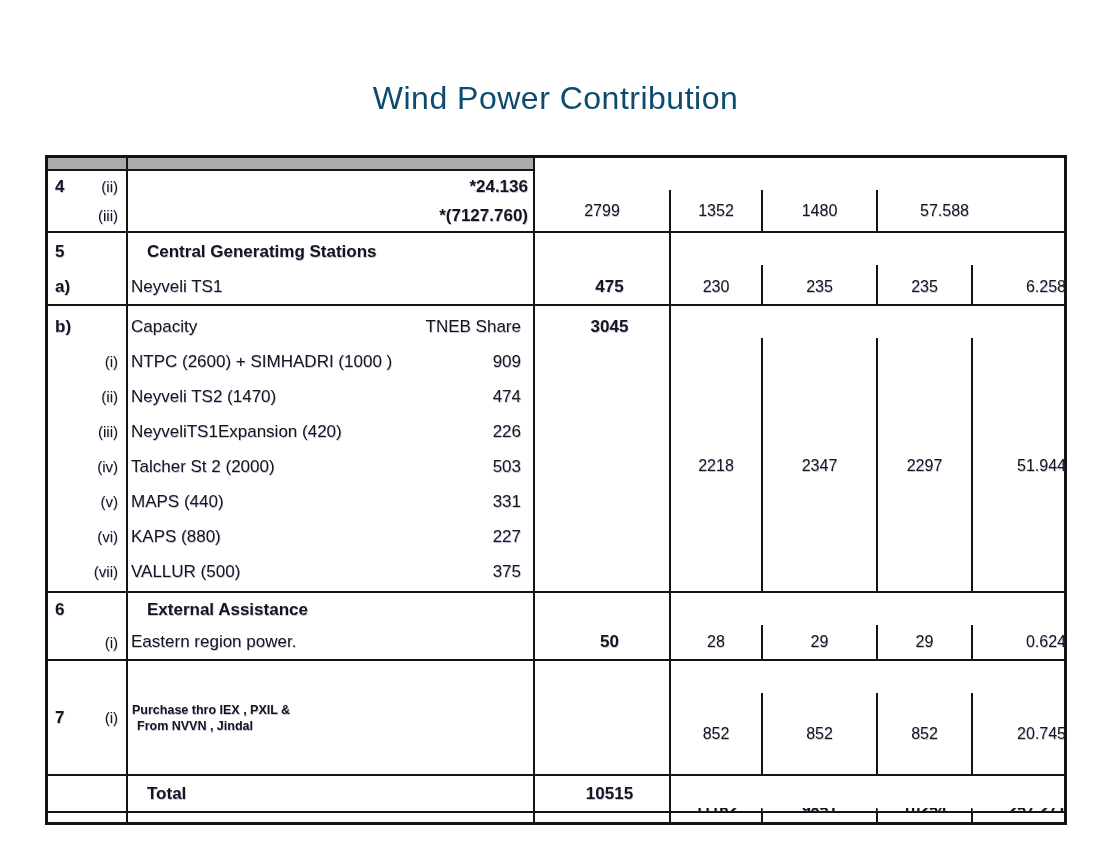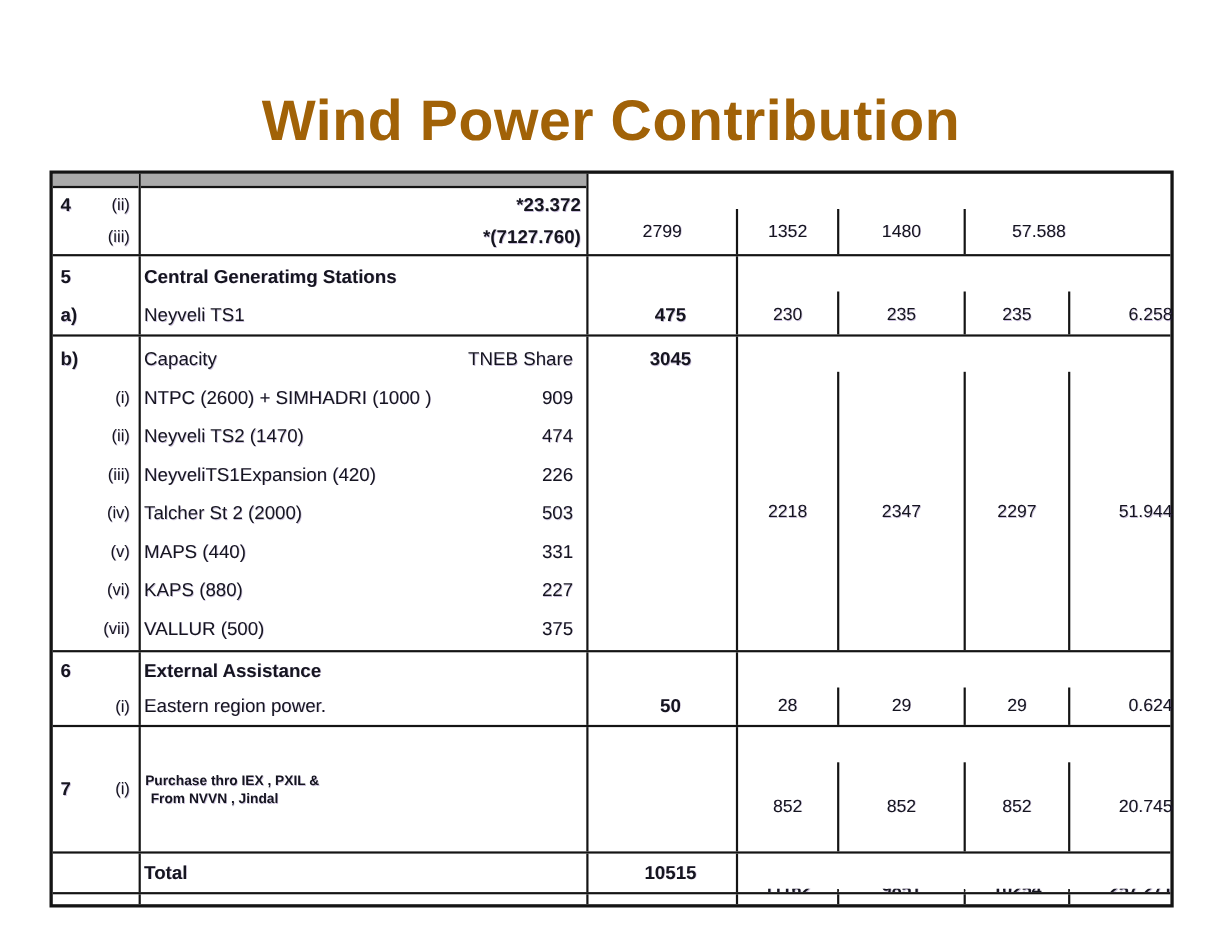--- a/index.html
+++ b/index.html
@@ -12,23 +12,23 @@
     font-family: "Liberation Sans", sans-serif;
     color: #15151f;
     overflow: hidden;
   }
   .title {
     position: absolute;
     top: 80px;
     left: 0;
     width: 100%;
     text-align: center;
-    font-size: 52px;
-    font-weight: 700;
-    color: #a16207;
+    font-size: 32px;
+    font-weight: 400;
+    color: #0c4a6e;
     letter-spacing: 0.5px;
   }
   .tbl {
     position: absolute;
     left: 45px;
     top: 155px;
     width: 1022px;
     border: 3px solid #141414;
     text-shadow: 0.6px 0.5px 0.6px rgba(70, 30, 130, 0.28);
   }
@@ -56,21 +56,21 @@
   .s5 .line { height: 35px; padding-top: 2px; }
   .s6 .line { height: 32px; padding-top: 2px; }
   .sb .line { height: 35px; }
   .sb .cell { padding-top: 3px; }
   .st .line { height: 100%; }
 
   .idx-line { justify-content: space-between; padding-left: 7px; padding-right: 8px; }
   .num { font-weight: 700; font-size: 17px; }
   .sub { font-weight: 400; font-size: 15px; }
   .desc-line { padding-left: 3px; }
-  .hdr { font-weight: 700; }
+  .hdr { font-weight: 700; margin-left: 16px; }
   .split { display: flex; justify-content: space-between; padding-left: 3px; padding-right: 12px; }
   .cap-right { justify-content: flex-end; padding-right: 5px; font-weight: 700; }
   .cap-center { justify-content: center; font-weight: 700; margin-left: 15px; }
 
   .vcell { display: flex; align-items: center; justify-content: center; font-size: 16px; margin-top: 32px; }
   .vcell.rt { justify-content: flex-end; padding-right: 4px; }
   .vcell.bt { align-items: flex-end; padding-bottom: 8px; }
   .bold { font-weight: 700; border-radius: 16px; }
 
   .fullcenter { display: flex; align-items: center; height: 100%; }
@@ -94,21 +94,21 @@
           <span class="num">4</span>
           <span class="sub">(ii)</span>
         </div>
         <div class="line idx-line">
           <span class="num"></span>
           <span class="sub">(iii)</span>
         </div>
       </div>
       <div class="cell">
         <div class="strip"></div>
-        <div class="line cap-right">*23.372</div>
+        <div class="line cap-right">*24.136</div>
         <div class="line cap-right">*(7127.760)</div>
       </div>
       <div class="cell vcell">2799</div>
       <div class="cell vcell">1352</div>
       <div class="cell vcell">1480</div>
       <div class="cell vcell rt lc">57.588</div>
     </div>
 
     <div class="sec s5">
       <div class="cell">

